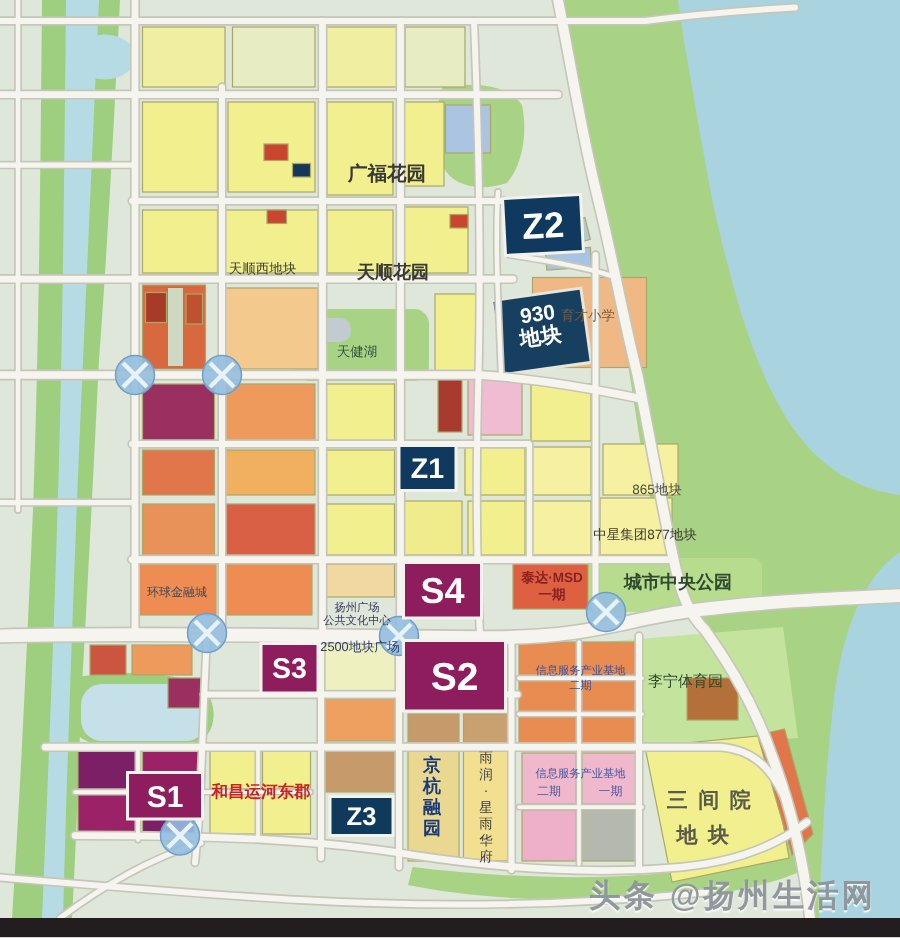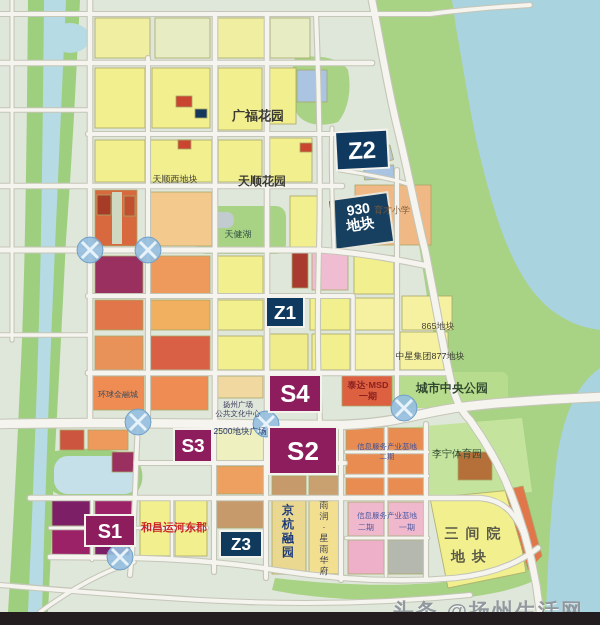--- a/index.html
+++ b/index.html
@@ -1,19 +1,19 @@
 <!DOCTYPE html>
 <html><head>
 <meta charset="utf-8">
 <style>
   html,body{margin:0;padding:0;background:#fff;}
   .stage{position:relative;width:600px;height:625px;overflow:hidden;
          font-family:"Liberation Sans","DejaVu Sans",sans-serif;background:#dfe6da;}
   .stage svg{position:absolute;left:0;top:0;}
-  .watermark{position:absolute;right:16px;bottom:0;color:#8d959b;font-size:21px;
+  .watermark{position:absolute;right:16px;bottom:14px;color:#8d959b;font-size:21px;
              font-weight:700;letter-spacing:2px;opacity:.95;text-shadow:0 1px 1px #ffffff;}
   .bottom-bar{position:absolute;left:0;bottom:0;width:600px;height:13px;background:#241d1f;}
 </style>
 </head>
 <body>
 
 <div class="stage">
 <svg width="600" height="625" viewBox="0 0 600 625">
 
   <rect x="0" y="0" width="600" height="612" fill="#dfe6da"></rect>

